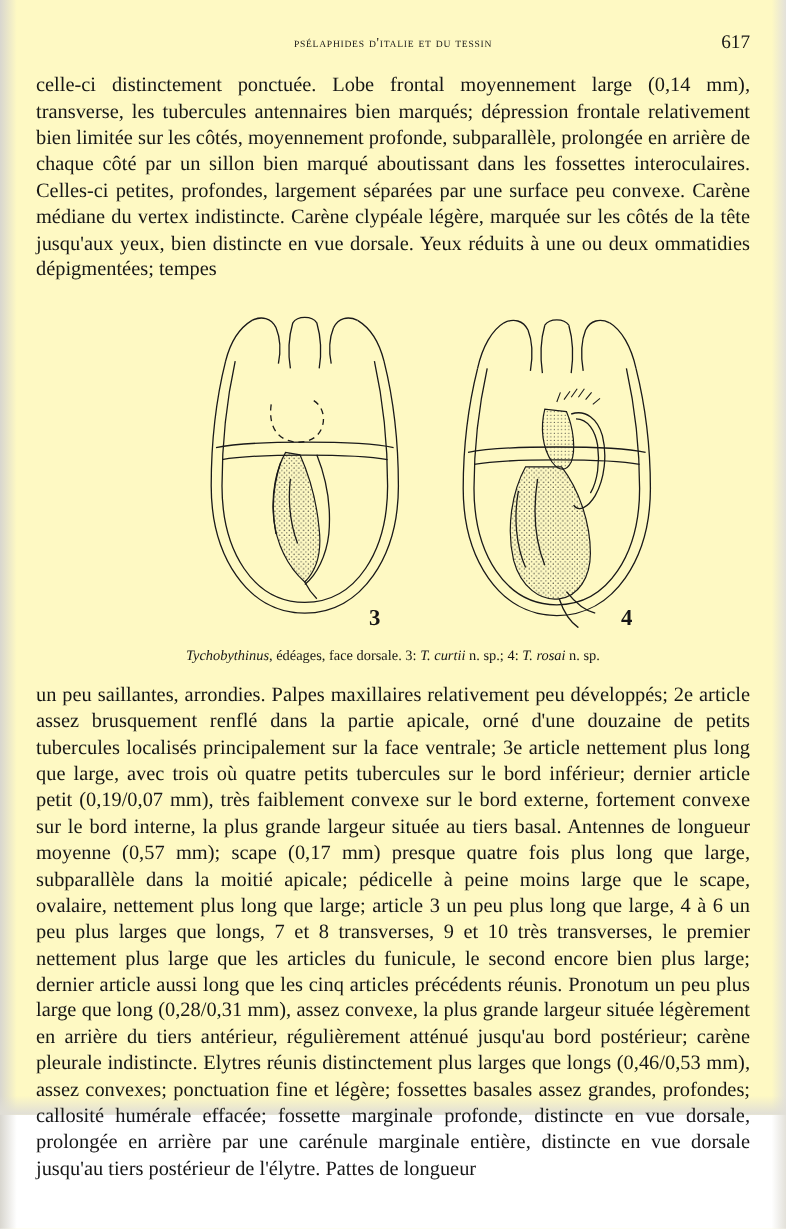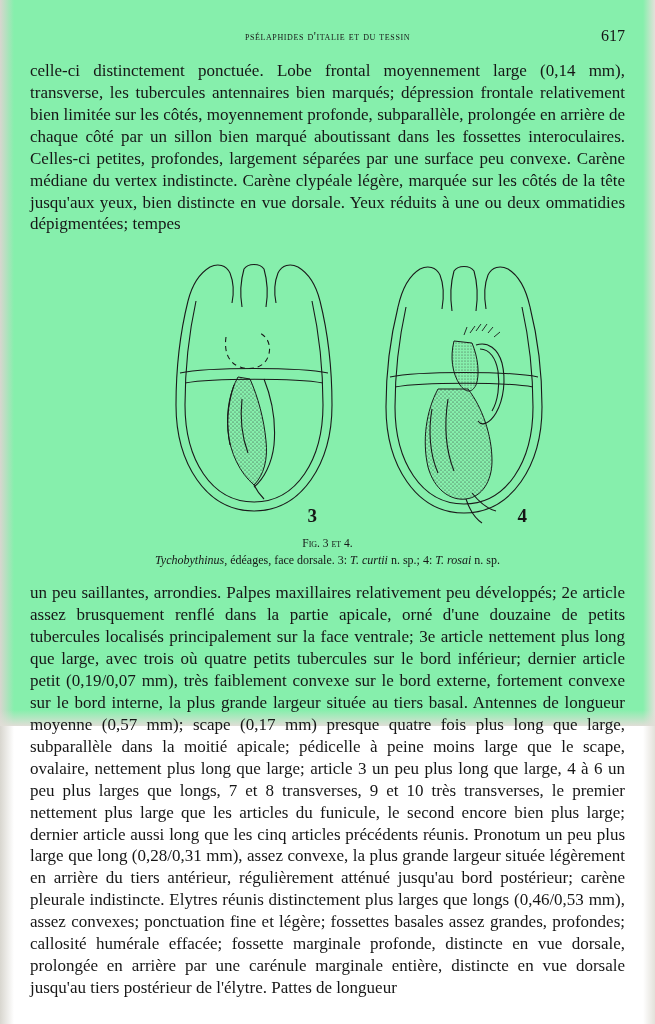--- a/index.html
+++ b/index.html
@@ -10,22 +10,22 @@
     width: 655px;
     height: 1024px;
     background: #ffffff;
     font-family: "Liberation Serif", serif;
     color: #161616;
     overflow: hidden;
   }
   .page {
     position: relative;
     width: 655px;
-    height: 726px;
-    background: #86efac;
+    height: 929px;
+    background: #fef9c3;
     box-sizing: border-box;
   }
   
   .scan-edge-left {
     position: absolute;
     left: 0; top: 0;
     width: 14px; height: 1024px;
     background: linear-gradient(to right, #d8d6cf 0%, rgba(253,253,251,0) 100%);
     pointer-events: none;
   }
@@ -210,21 +210,20 @@
         </g>
 
         <text x="255" y="200" class="fig-num" font-size="19" font-weight="bold" fill="#111" style="display:none">3</text>
       </svg>
 
       <div style="position:relative; width:520px; margin:-44px auto 0 auto; height:30px;">
         <span class="fig-num" style="position:absolute; left:240px; top:0;">3</span>
         <span class="fig-num" style="position:absolute; left:450px; top:0;">4</span>
       </div>
 
-      <div class="fig-caption-1">Fig. 3 et 4.</div>
 
       <div class="fig-caption-2">
         <span class="italic">Tychobythinus</span><span>, édéages, face dorsale. 3: </span><span class="italic">T. curtii</span><span> n. sp.; 4: </span><span class="italic">T. rosai</span><span> n. sp.</span>
       </div>
     </div>
 
     <p class="body second lower-text">un peu saillantes, arrondies. Palpes maxillaires relativement peu développés; 2e article assez brusquement renflé dans la partie apicale, orné d'une douzaine de petits tubercules localisés principalement sur la face ventrale; 3e article nettement plus long que large, avec trois où quatre petits tubercules sur le bord inférieur; dernier article petit (0,19/0,07 mm), très faiblement convexe sur le bord externe, fortement convexe sur le bord interne, la plus grande largeur située au tiers basal. Antennes de longueur moyenne (0,57 mm); scape (0,17 mm) presque quatre fois plus long que large, subparallèle dans la moitié apicale; pédicelle à peine moins large que le scape, ovalaire, nettement plus long que large; article 3 un peu plus long que large, 4 à 6 un peu plus larges que longs, 7 et 8 transverses, 9 et 10 très transverses, le premier nettement plus large que les articles du funicule, le second encore bien plus large; dernier article aussi long que les cinq articles précédents réunis. Pronotum un peu plus large que long (0,28/0,31 mm), assez convexe, la plus grande largeur située légèrement en arrière du tiers antérieur, régulièrement atténué jusqu'au bord postérieur; carène pleurale indistincte. Elytres réunis distinctement plus larges que longs (0,46/0,53 mm), assez convexes; ponctuation fine et légère; fossettes basales assez grandes, profondes; callosité humérale effacée; fossette marginale profonde, distincte en vue dorsale, prolongée en arrière par une carénule marginale entière, distincte en vue dorsale jusqu'au tiers postérieur de l'élytre. Pattes de longueur</p>
 
   </div>
 </div>

